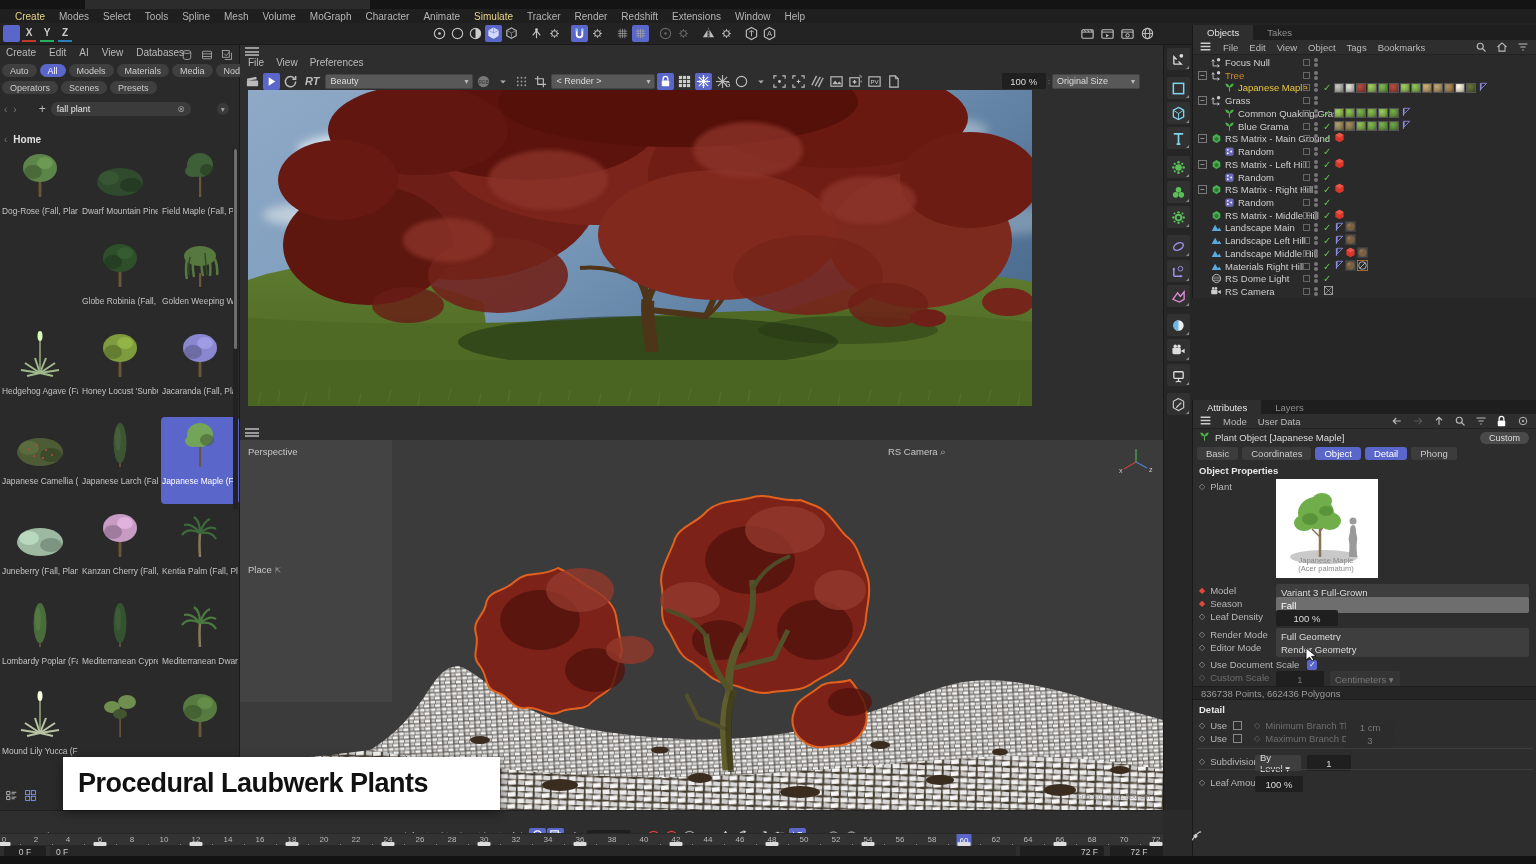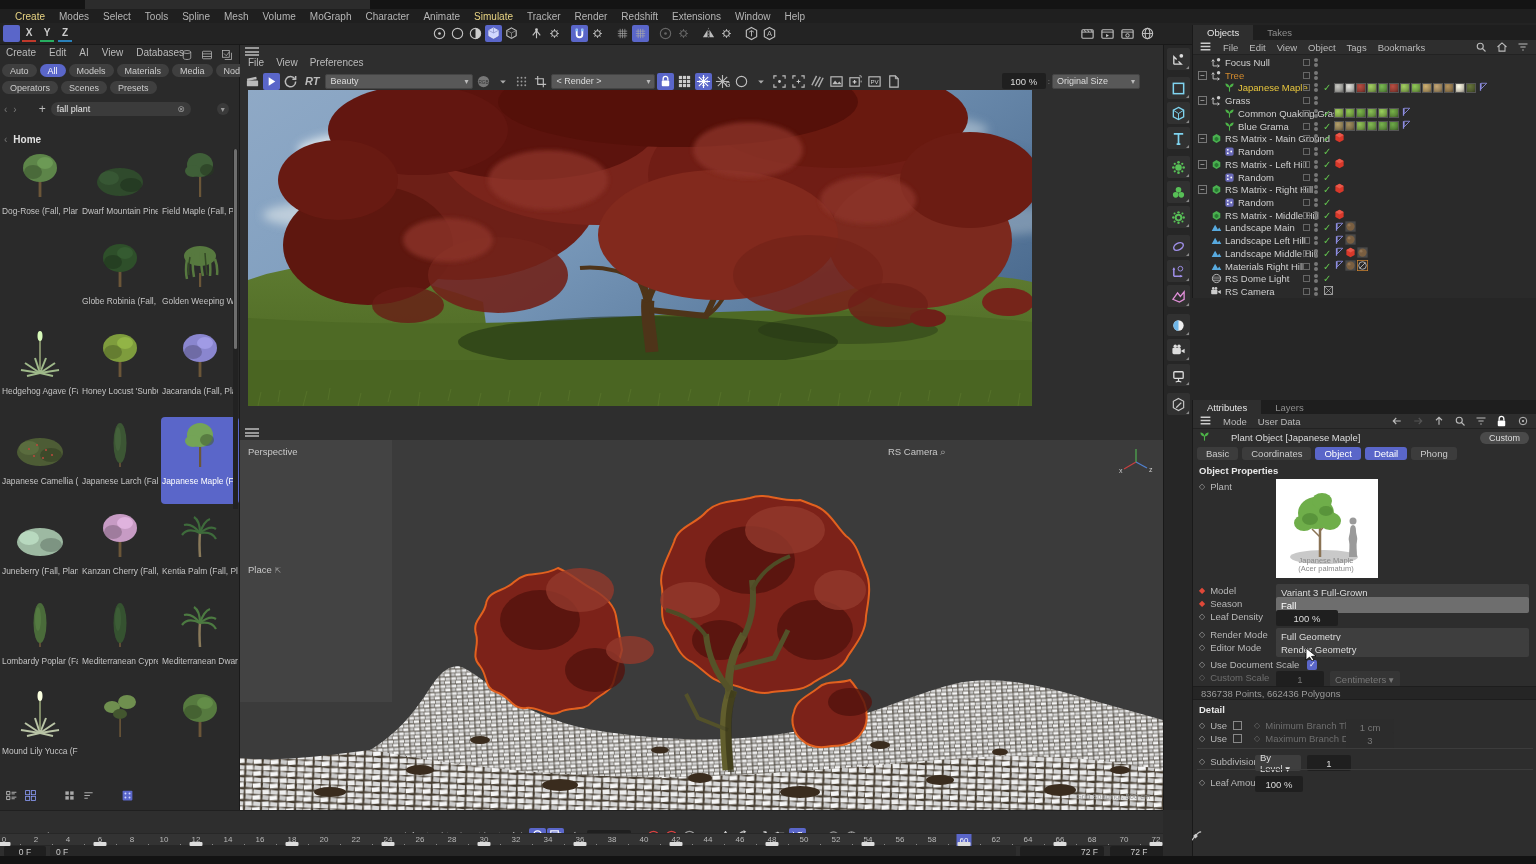--- a/index.html
+++ b/index.html
@@ -1583,21 +1583,21 @@
             </svg>
           </span>
         </span>
       </div>
     <div id="attrbody" style="position: absolute; left: 0px; top: 0px; width: 344px; height: 456px;">
         <div class="arow" style="top: 31px; left: 6px;">
           <span><svg width="11" height="11" viewBox="0 0 16 16">
               <path d="M8 14V7" stroke="#4db348" stroke-width="1.6"></path>
               <path d="M8 8C8 4 5 2 2 2c0 4 3 6 6 6zM8 8c0-4 3-6 6-6 0 4-3 6-6 6z" fill="#4db348"></path>
             </svg></span>
-          <span style="margin-left:21px;color:#ddd;text-align:right;">Plant Object [Japanese Maple]</span>
+          <span style="margin-left:5px;color:#ddd;text-align:right;">Plant Object [Japanese Maple]</span>
         </div>
         <div class="arow" style="top: 31px; right: 8px; left: auto;">
           <span style="background:#4a4a4a;border-radius:7px;padding:1px 9px;font-size:9px;color:#ddd;">Custom</span>
         </div>
         <div style="position: absolute; left: 4px; top: 47px; display: flex; gap: 4px;">
           <span style="background: rgb(60, 60, 60); border-radius: 3px; color: rgb(204, 204, 204); padding: 1px 9px; font-size: 9.5px;">Basic</span>
           <span style="background: rgb(60, 60, 60); border-radius: 3px; color: rgb(204, 204, 204); padding: 1px 9px; font-size: 9.5px;">Coordinates</span>
           <span style="background: rgb(90, 102, 201); border-radius: 3px; color: rgb(255, 255, 255); padding: 1px 9px; font-size: 9.5px;">Object</span>
           <span style="background: rgb(90, 102, 201); border-radius: 3px; color: rgb(255, 255, 255); padding: 1px 9px; font-size: 9.5px;">Detail</span>
           <span style="background: rgb(60, 60, 60); border-radius: 3px; color: rgb(204, 204, 204); padding: 1px 9px; font-size: 9.5px;">Phong</span>
@@ -1938,13 +1938,16 @@
     <div class="abs" id="tfields">
         <div class="tfield" style="left: 4px; width: 42px;">0 F</div>
         <div class="tfield" style="left: 50px; width: 966px; justify-content: flex-start; padding-left: 6px; background: rgb(39, 39, 39);">0 F</div>
         <div class="tfield" style="left: 1020px; width: 84px; justify-content: flex-end; padding-right: 6px;">72 F</div>
         <div class="tfield" style="left: 1110px; width: 58px;">72 F</div>
       </div>
   </div>
   <div class="abs" id="rbgap"></div>
   <div class="abs" id="bottomstrip"></div>
 
+  <div class="abs" id="titlecard">
+      <span>Procedural Laubwerk Plants</span>
+    </div>
 </div>
 
 </body></html>

